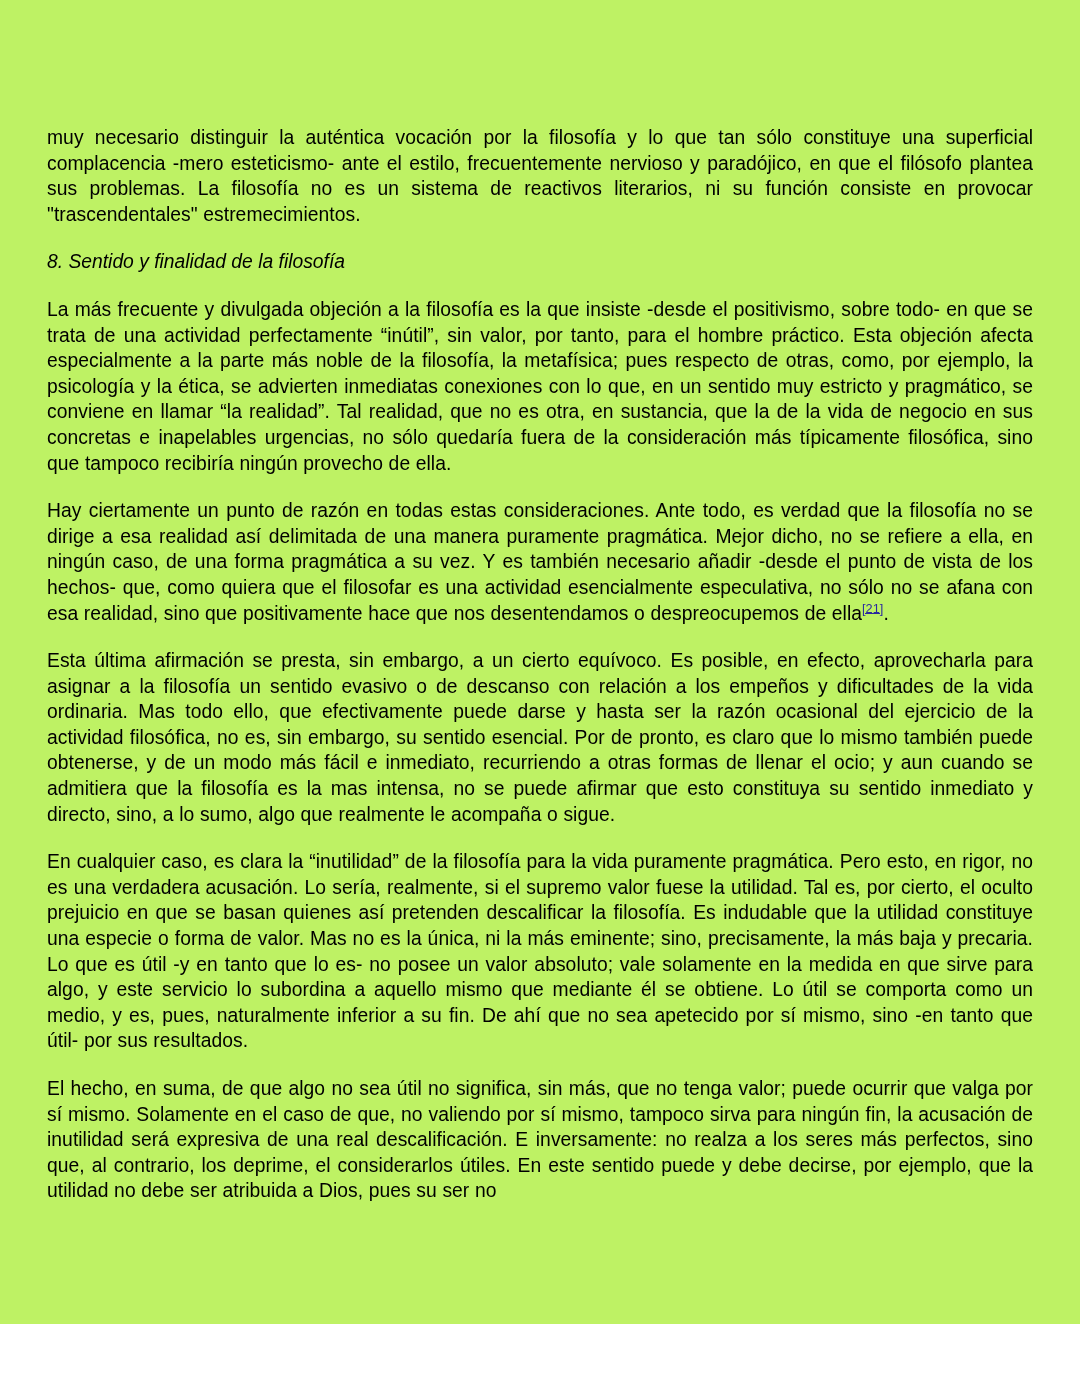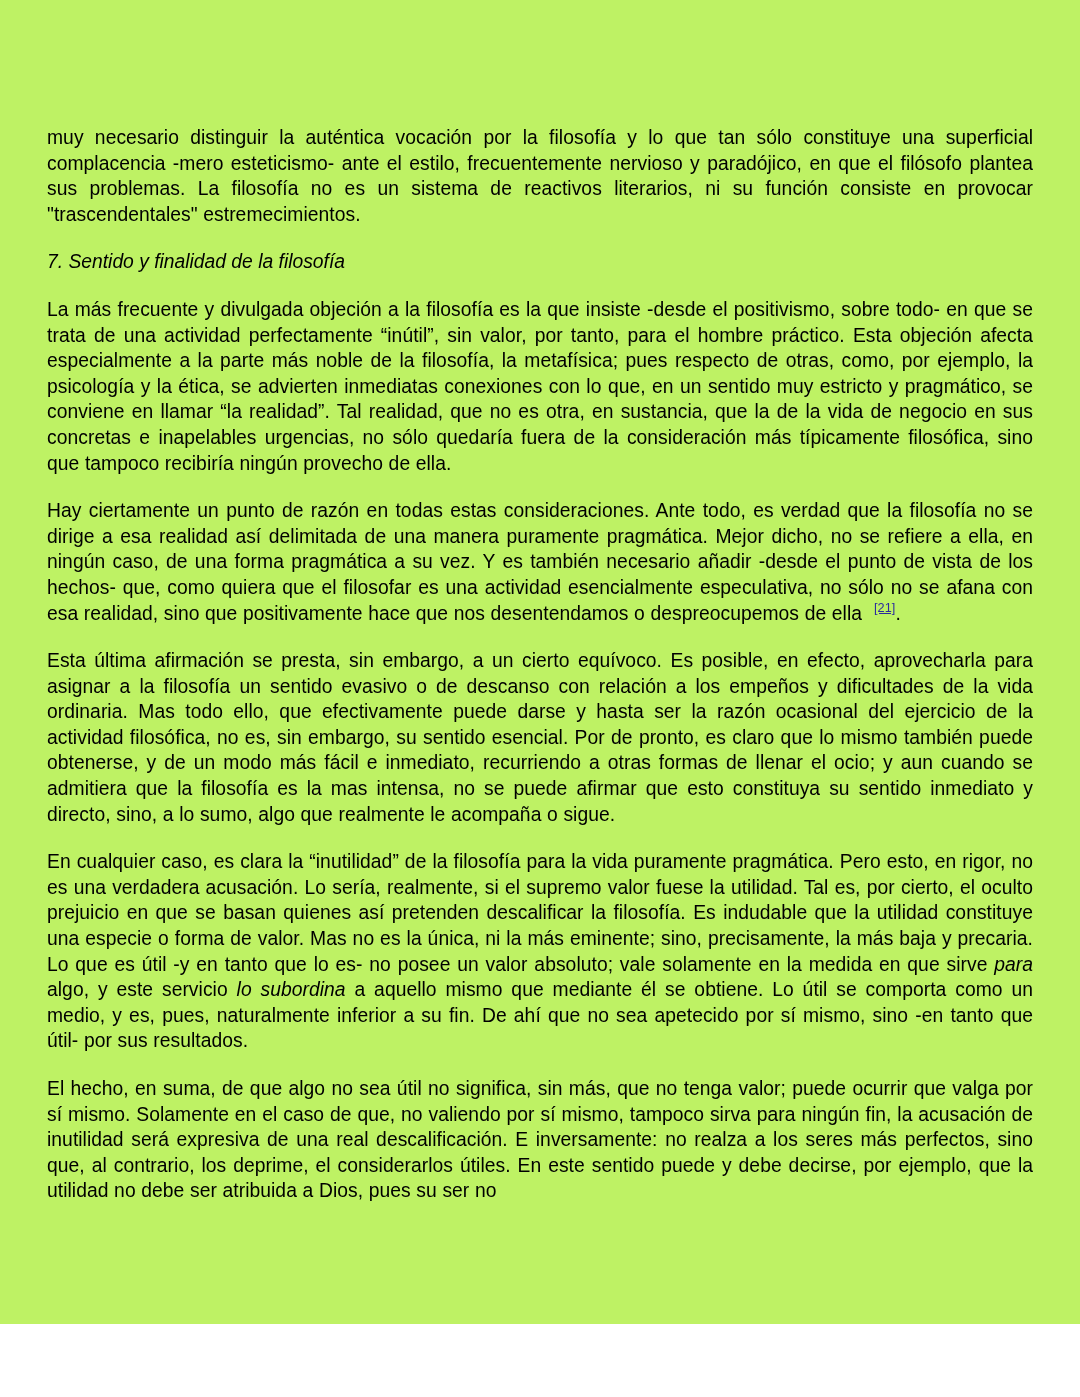--- a/index.html
+++ b/index.html
@@ -39,40 +39,38 @@
   }
   h2.section-heading {
     margin: 0 0 22px 0;
     font-size: 19.3px;
     line-height: 25.6px;
     font-style: italic;
     font-weight: normal;
     text-align: left;
   }
   .em {
-    font-style: italic;
   }
   a.footnote-ref {
     color: #2b2b9e;
     text-decoration: underline;
     font-size: 0.66em;
     vertical-align: super;
     line-height: 0;
-    margin-left: 12px;
   }
 </style>
 </head>
 <body>
 
 <div class="page">
   <div class="doc-body">
 
     <p class="para">muy necesario distinguir la auténtica vocación por la filosofía y lo que tan sólo constituye una superficial complacencia -mero esteticismo- ante el estilo, frecuentemente nervioso y paradójico, en que el filósofo plantea sus problemas. La filosofía no es un sistema de reactivos literarios, ni su función consiste en provocar "trascendentales" estremecimientos.</p>
 
-    <h2 class="section-heading">7. Sentido y finalidad de la filosofía</h2>
+    <h2 class="section-heading">8. Sentido y finalidad de la filosofía</h2>
 
     <p class="para">La más frecuente y divulgada objeción a la filosofía es la que insiste -desde el positivismo, sobre todo- en que se trata de una actividad perfectamente “inútil”, sin valor, por tanto, para el hombre práctico. Esta objeción afecta especialmente a la parte más noble de la filosofía, la metafísica; pues respecto de otras, como, por ejemplo, la psicología y la ética, se advierten inmediatas conexiones con lo que, en un sentido muy estricto y pragmático, se conviene en llamar “la realidad”. Tal realidad, que no es otra, en sustancia, que la de la vida de negocio en sus concretas e inapelables urgencias, no sólo quedaría fuera de la consideración más típicamente filosófica, sino que tampoco recibiría ningún provecho de ella.</p>
 
     <p class="para"><span>Hay ciertamente un punto de razón en todas estas consideraciones. Ante todo, es verdad que la filosofía no se dirige a esa realidad así delimitada de una manera puramente pragmática. Mejor dicho, no se refiere a ella, en ningún caso, de una forma pragmática a su vez. Y es también necesario añadir -desde el punto de vista de los hechos- que, como quiera que el filosofar es una actividad esencialmente especulativa, no sólo no se afana con esa realidad, sino que positivamente hace que nos desentendamos o despreocupemos de ella</span><a class="footnote-ref" href="#">[21]</a><span>.</span></p>
 
     <p class="para">Esta última afirmación se presta, sin embargo, a un cierto equívoco. Es posible, en efecto, aprovecharla para asignar a la filosofía un sentido evasivo o de descanso con relación a los empeños y dificultades de la vida ordinaria. Mas todo ello, que efectivamente puede darse y hasta ser la razón ocasional del ejercicio de la actividad filosófica, no es, sin embargo, su sentido esencial. Por de pronto, es claro que lo mismo también puede obtenerse, y de un modo más fácil e inmediato, recurriendo a otras formas de llenar el ocio; y aun cuando se admitiera que la filosofía es la mas intensa, no se puede afirmar que esto constituya su sentido inmediato y directo, sino, a lo sumo, algo que realmente le acompaña o sigue.</p>
 
     <p class="para"><span>En cualquier caso, es clara la “inutilidad” de la filosofía para la vida puramente pragmática. Pero esto, en rigor, no es una verdadera acusación. Lo sería, realmente, si el supremo valor fuese la utilidad. Tal es, por cierto, el oculto prejuicio en que se basan quienes así pretenden descalificar la filosofía. Es indudable que la utilidad constituye una especie o forma de valor. Mas no es la única, ni la más eminente; sino, precisamente, la más baja y precaria. Lo que es útil -y en tanto que lo es- no posee un valor absoluto; vale solamente en la medida en que sirve </span><span class="em">para</span><span> algo, y este servicio </span><span class="em">lo subordina</span><span> a aquello mismo que mediante él se obtiene. Lo útil se comporta como un medio, y es, pues, naturalmente inferior a su fin. De ahí que no sea apetecido por sí mismo, sino -en tanto que útil- por sus resultados.</span></p>
 
     <p class="para">El hecho, en suma, de que algo no sea útil no significa, sin más, que no tenga valor; puede ocurrir que valga por sí mismo. Solamente en el caso de que, no valiendo por sí mismo, tampoco sirva para ningún fin, la acusación de inutilidad será expresiva de una real descalificación. E inversamente: no realza a los seres más perfectos, sino que, al contrario, los deprime, el considerarlos útiles. En este sentido puede y debe decirse, por ejemplo, que la utilidad no debe ser atribuida a Dios, pues su ser no</p>

